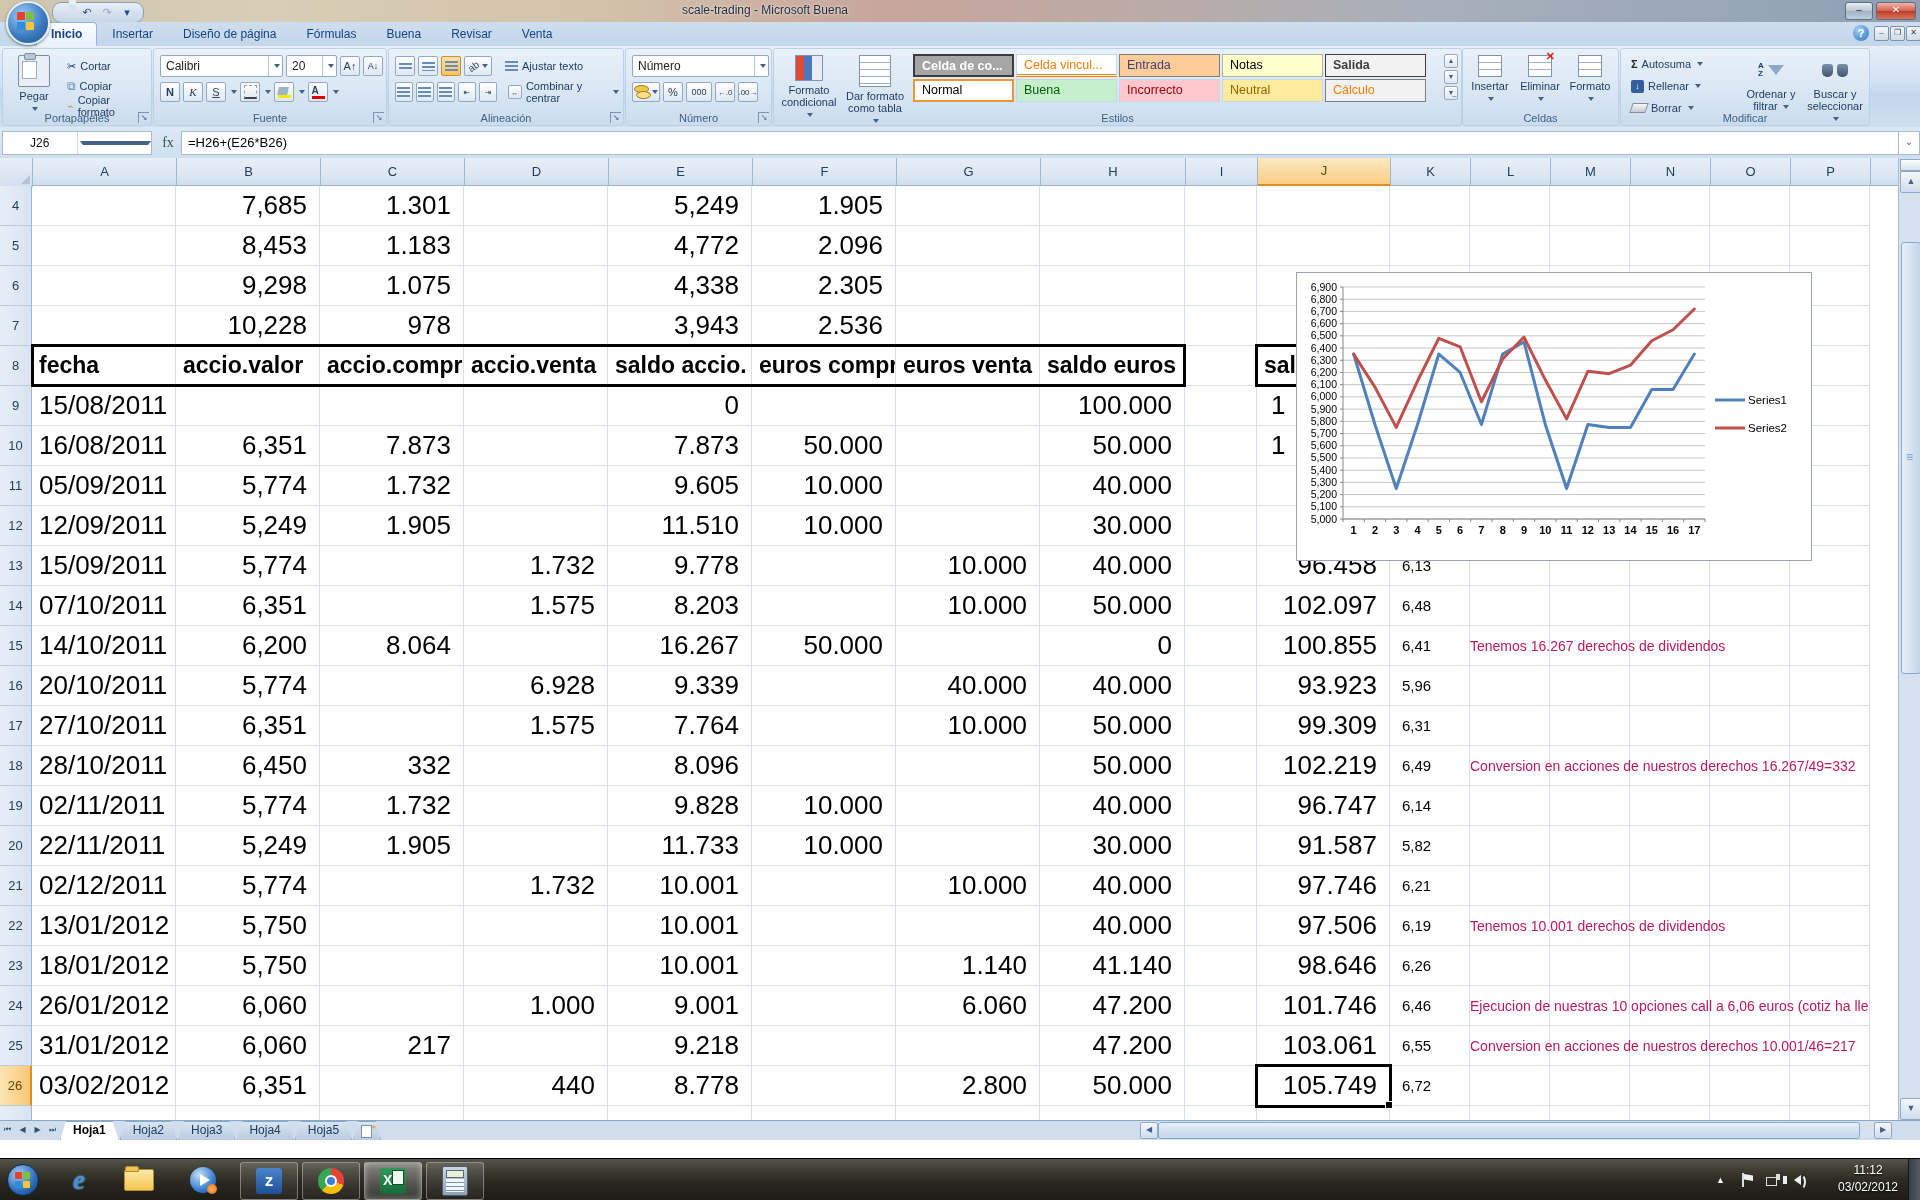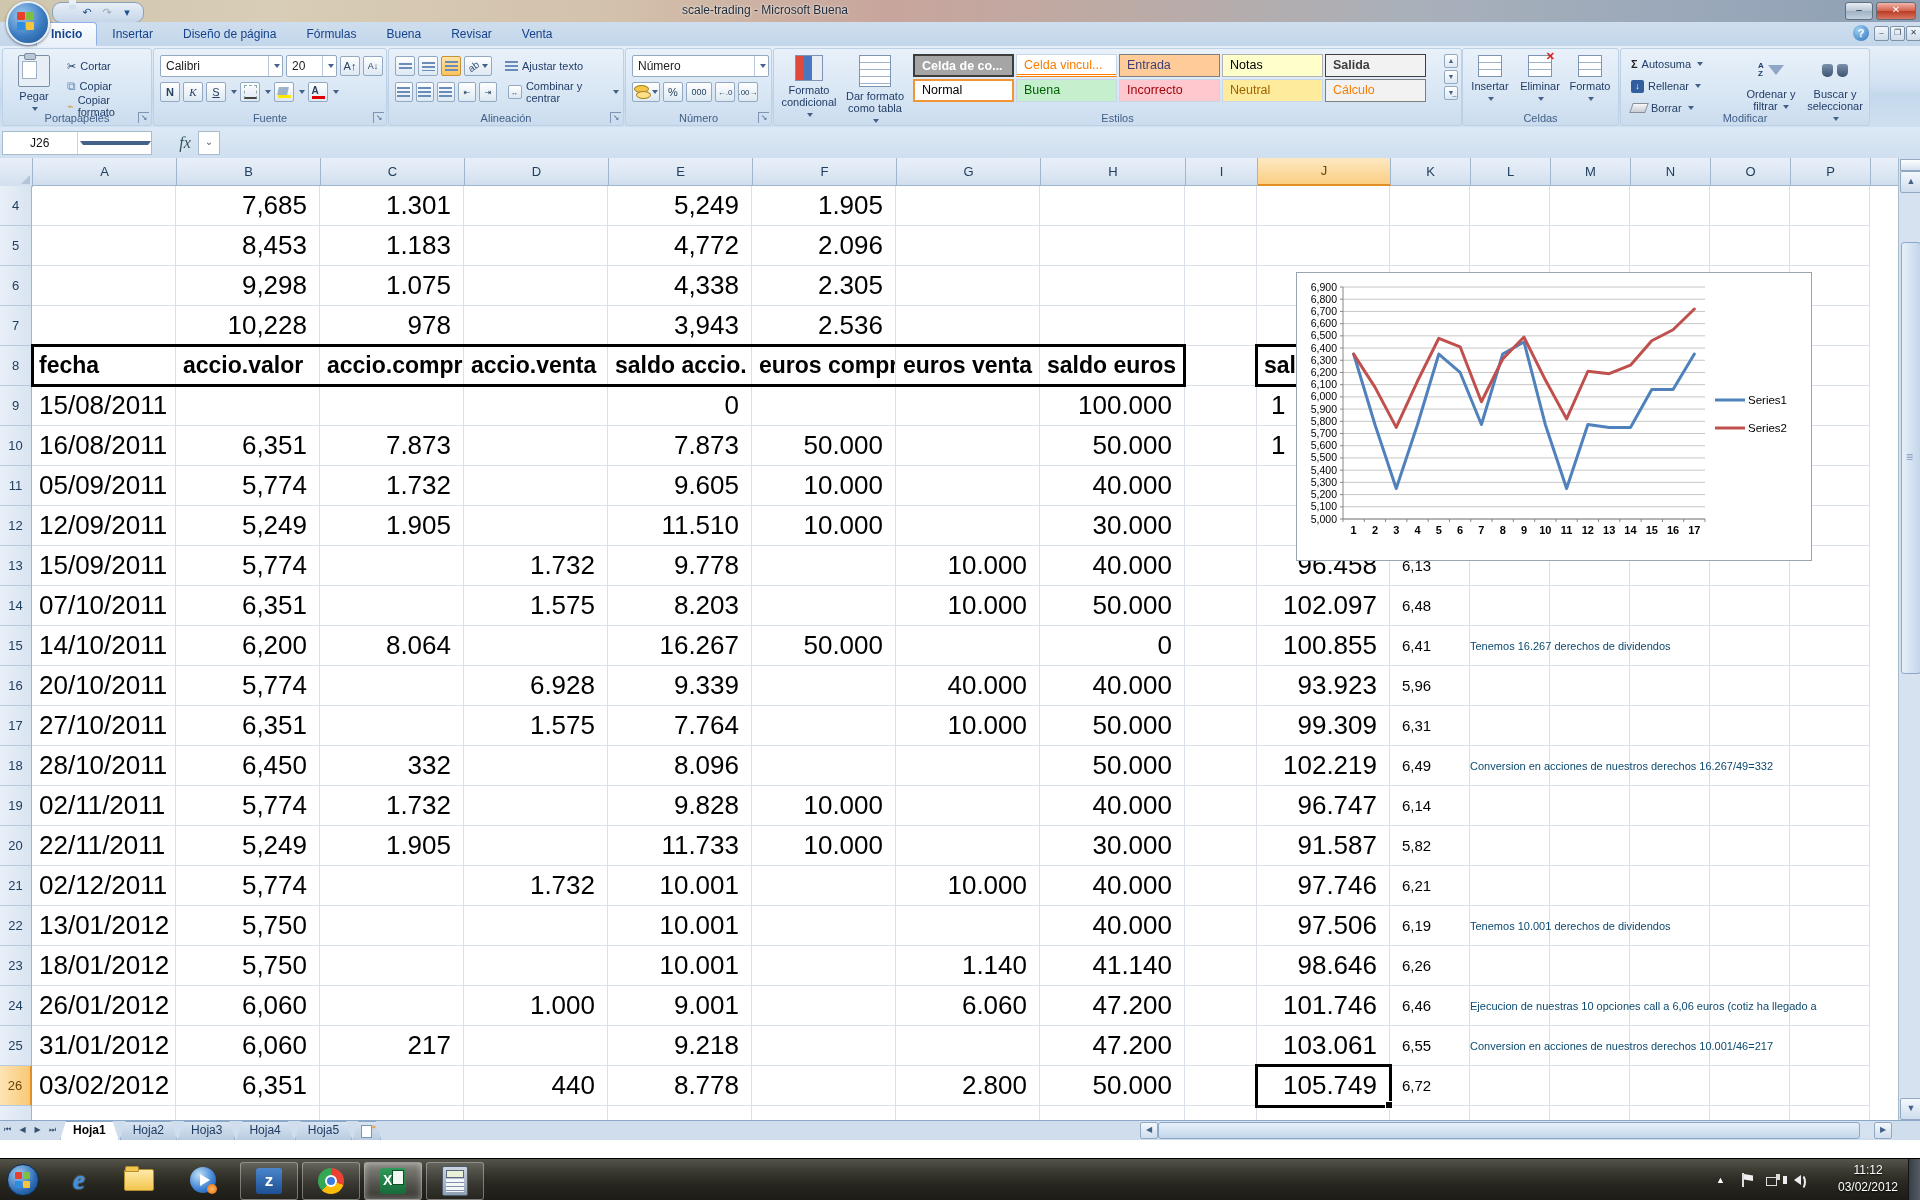--- a/index.html
+++ b/index.html
@@ -71,21 +71,21 @@
   .st-input{background:#ffcc99;color:#3f3f76;border:1px solid #7f7f7f}
   .st-note{background:#ffffcc;border:1px solid #b2b2b2}
   .st-output{background:#f2f2f2;color:#3f3f3f;font-weight:bold;border:1px solid #3f3f3f}
   .gal-scroll{position:absolute;right:3px;top:5px;width:14px;height:46px;display:flex;flex-direction:column;gap:2px}
   .gal-scroll i{flex:1;border:1px solid #93a9c2;border-radius:2px;background:linear-gradient(#fff,#dce7f2);font-size:7px;line-height:12px;text-align:center;color:#44618a;font-style:normal}
   
   #formulabar{position:absolute;left:0;top:127px;width:1920px;height:31px;background:linear-gradient(#dce8f5,#cfdfEF);border-bottom:1px solid #9db6ce;display:flex;align-items:center}
   #namebox{width:148px;height:22px;margin-left:2px;background:#fff;border:1px solid #a8bcd0;font-size:12px;display:flex;align-items:center}
   #namebox span{flex:1;text-align:center;color:#111}
   #namebox .dd{width:15px;height:100%;border-left:1px solid #c8d6e4;display:flex;align-items:center;justify-content:center}
-  #fxbtn{width:26px;height:22px;margin-left:20px;font-family:"Liberation Serif",serif;font-style:italic;font-size:16px;color:#355;text-align:center;line-height:22px}
+  #fxbtn{width:26px;height:22px;margin-left:3px;font-family:"Liberation Serif",serif;font-size:14px;color:#355;text-align:center;line-height:22px}
   #formula-input{flex:1;height:22px;background:#fff;border:1px solid #a8bcd0;border-right:none;font-size:13px;color:#000;line-height:22px;padding-left:6px;font-family:"Liberation Sans",sans-serif}
   #fb-chev{width:20px;height:22px;background:#fff;border:1px solid #a8bcd0;text-align:center;line-height:20px;color:#567;font-size:10px}
   
   #sheet{position:absolute;left:0;top:158px;width:1898px;height:962px;background:#fff;overflow:hidden}
   #column-headers{position:absolute;left:0;top:0;height:28px;display:flex}
   .corner{width:32px;height:28px;background:linear-gradient(#e8eff8,#d3e0ef);border-right:1px solid #9eb6ce;border-bottom:1px solid #9eb6ce;position:relative}
   .corner:after{content:"";position:absolute;right:2px;bottom:2px;border-left:9px solid transparent;border-bottom:9px solid #b3c4d6}
   .colh{height:28px;box-sizing:border-box;background:linear-gradient(#e8eff8,#dce7f3 60%,#cfdded);
     border-right:1px solid #9eb6ce;border-bottom:1px solid #9eb6ce;color:#204060;font-size:13px;text-align:center;line-height:27px}
   .colh.sel{background:linear-gradient(#fde8c2,#fbce84);border-bottom:2px solid #e08e26;line-height:25px;color:#6b4308}
@@ -93,22 +93,22 @@
   .rowh{width:32px;height:40px;box-sizing:border-box;background:linear-gradient(90deg,#e8eff8,#d9e4f1);
     border-right:1px solid #9eb6ce;border-bottom:1px solid #b9cadd;color:#204060;font-size:13px;text-align:center;line-height:39px}
   .rowh.sel{background:linear-gradient(90deg,#fde4b5,#f9c875);border-right:2px solid #e08e26;color:#6b4308}
   .cell{height:40px;box-sizing:border-box;border-right:1px solid #d9e0ea;border-bottom:1px solid #d9e0ea;
     font-size:26px;line-height:39px;color:#000;white-space:nowrap;overflow:hidden}
   .cell.ar{text-align:right;padding-right:12px}
   .cell.al{text-align:left;padding-left:7px}
   .cell.h8{font-weight:bold;font-size:23px;text-align:left;padding-left:7px}
   .cell.kv{font-size:15px;text-align:left;padding-left:12px}
   .cell.jfrag{text-align:left;padding-left:14px}
-  .note{position:absolute;left:1470px;top:0;width:398px;height:40px;font-size:11px;line-height:40px;
-    white-space:nowrap;overflow:hidden;color:#0c4a6e;z-index:5}
+  .note{position:absolute;left:1470px;top:0;width:398px;height:40px;font-size:14px;line-height:40px;
+    white-space:nowrap;overflow:hidden;color:#be185d;z-index:5}
   .thickbox{position:absolute;border:3px solid #000;box-sizing:border-box;z-index:6;pointer-events:none}
   #selection{position:absolute;left:1255px;top:906px;width:137px;height:44px;border:3px solid #000;box-sizing:border-box;z-index:7}
   #selection .handle{position:absolute;right:-4px;bottom:-4px;width:6px;height:6px;background:#000;border:1px solid #fff}
   #partial-row{position:absolute;left:0;top:948px;height:14px;display:flex}
   #partial-row .cell,#partial-row .rowh{height:14px;border-bottom:none}
   
   #embedded-chart{position:absolute;left:1296px;top:114px;width:514px;height:287px;background:#fff;
     border:1px solid #9aa5b1;z-index:10}
   
   #vscroll{position:absolute;left:1898px;top:158px;width:22px;height:962px;background:#d6e2ef;border-left:1px solid #a8bcd0}
@@ -474,20 +474,21 @@
   </div>
 
   <div id="formulabar">
     <div id="namebox">
       <span>J26</span>
       <span class="dd">
           <span class="caret"></span>
         </span>
     </div>
     <div id="fxbtn">fx</div>
+    <div id="formula-input">=H26+(E26*B26)</div>
     <div id="fb-chev">⌄</div>
   </div>
 
   <div id="sheet">
     <div id="column-headers">
       <div class="corner"></div>
     <div class="colh" style="width: 144px;">A</div>
         <div class="colh" style="width: 144px;">B</div>
         <div class="colh" style="width: 144px;">C</div>
         <div class="colh" style="width: 144px;">D</div>

